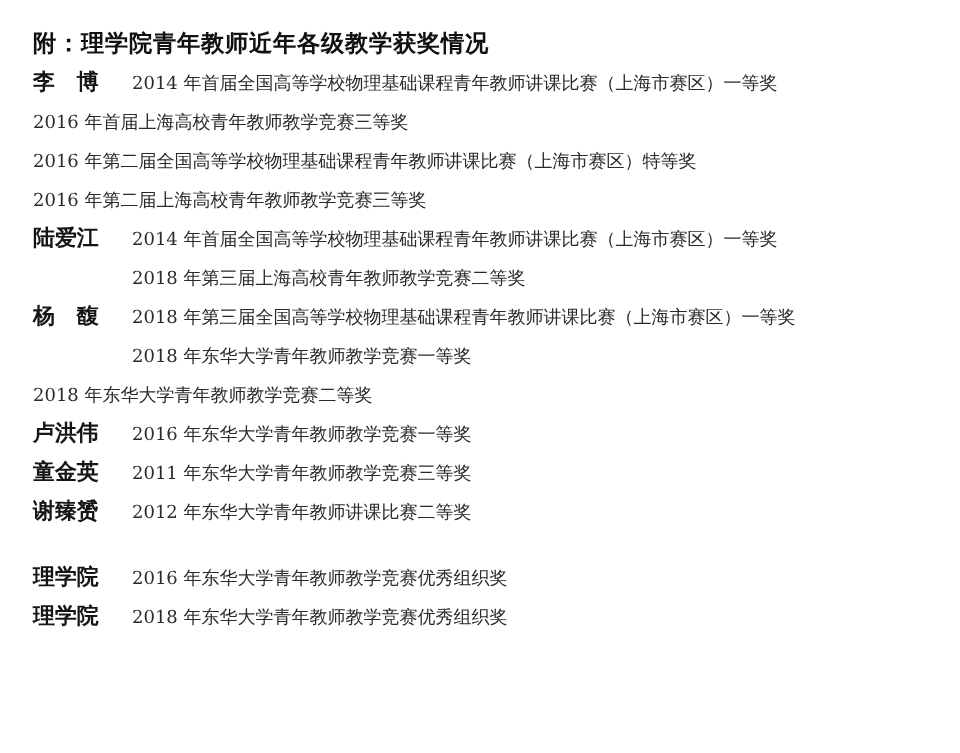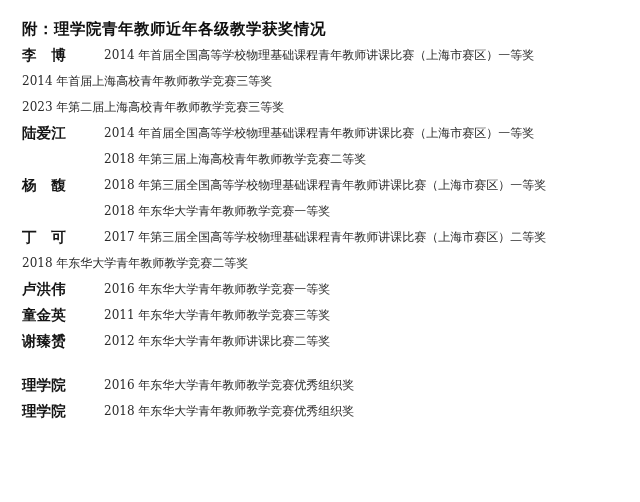--- a/index.html
+++ b/index.html
@@ -25,21 +25,20 @@
     font-size: 15.5px;
     font-weight: bold;
     color: #111111;
     line-height: 27px;
     white-space: nowrap;
     letter-spacing: 0.5px;
   }
   .entry {
     display: flex;
     align-items: flex-start;
-    gap: 16px;
   }
   .name {
     flex: 0 0 66px;
     width: 66px;
     font-size: 14.6px;
     font-weight: bold;
     color: #151515;
     line-height: 26px;
     white-space: nowrap;
   }
@@ -66,42 +65,37 @@
 
   <div id="entries">
       <div class="entry">
         <div class="name">李　博</div>
         <div class="awards">
           <div class="award">2014 年首届全国高等学校物理基础课程青年教师讲课比赛（上海市赛区）一等奖</div>
         </div>
       </div>
       <div class="entry">
         <div class="awards">
-          <div class="award">2014 年首届上海高校青年教师教学竞赛三等奖</div>
-          <div class="award">2023 年第二届上海高校青年教师教学竞赛三等奖</div>
+          <div class="award">2016 年首届上海高校青年教师教学竞赛三等奖</div>
+          <div class="award">2016 年第二届全国高等学校物理基础课程青年教师讲课比赛（上海市赛区）特等奖</div>
+          <div class="award">2016 年第二届上海高校青年教师教学竞赛三等奖</div>
         </div>
       </div>
       <div class="entry">
         <div class="name">陆爱江</div>
         <div class="awards">
           <div class="award">2014 年首届全国高等学校物理基础课程青年教师讲课比赛（上海市赛区）一等奖</div>
           <div class="award">2018 年第三届上海高校青年教师教学竞赛二等奖</div>
         </div>
       </div>
       <div class="entry">
         <div class="name">杨　馥</div>
         <div class="awards">
           <div class="award">2018 年第三届全国高等学校物理基础课程青年教师讲课比赛（上海市赛区）一等奖</div>
           <div class="award">2018 年东华大学青年教师教学竞赛一等奖</div>
-        </div>
-      </div>
-      <div class="entry">
-        <div class="name">丁　可</div>
-        <div class="awards">
-          <div class="award">2017 年第三届全国高等学校物理基础课程青年教师讲课比赛（上海市赛区）二等奖</div>
         </div>
       </div>
       <div class="entry">
         <div class="awards">
           <div class="award">2018 年东华大学青年教师教学竞赛二等奖</div>
         </div>
       </div>
       <div class="entry">
         <div class="name">卢洪伟</div>
         <div class="awards">

